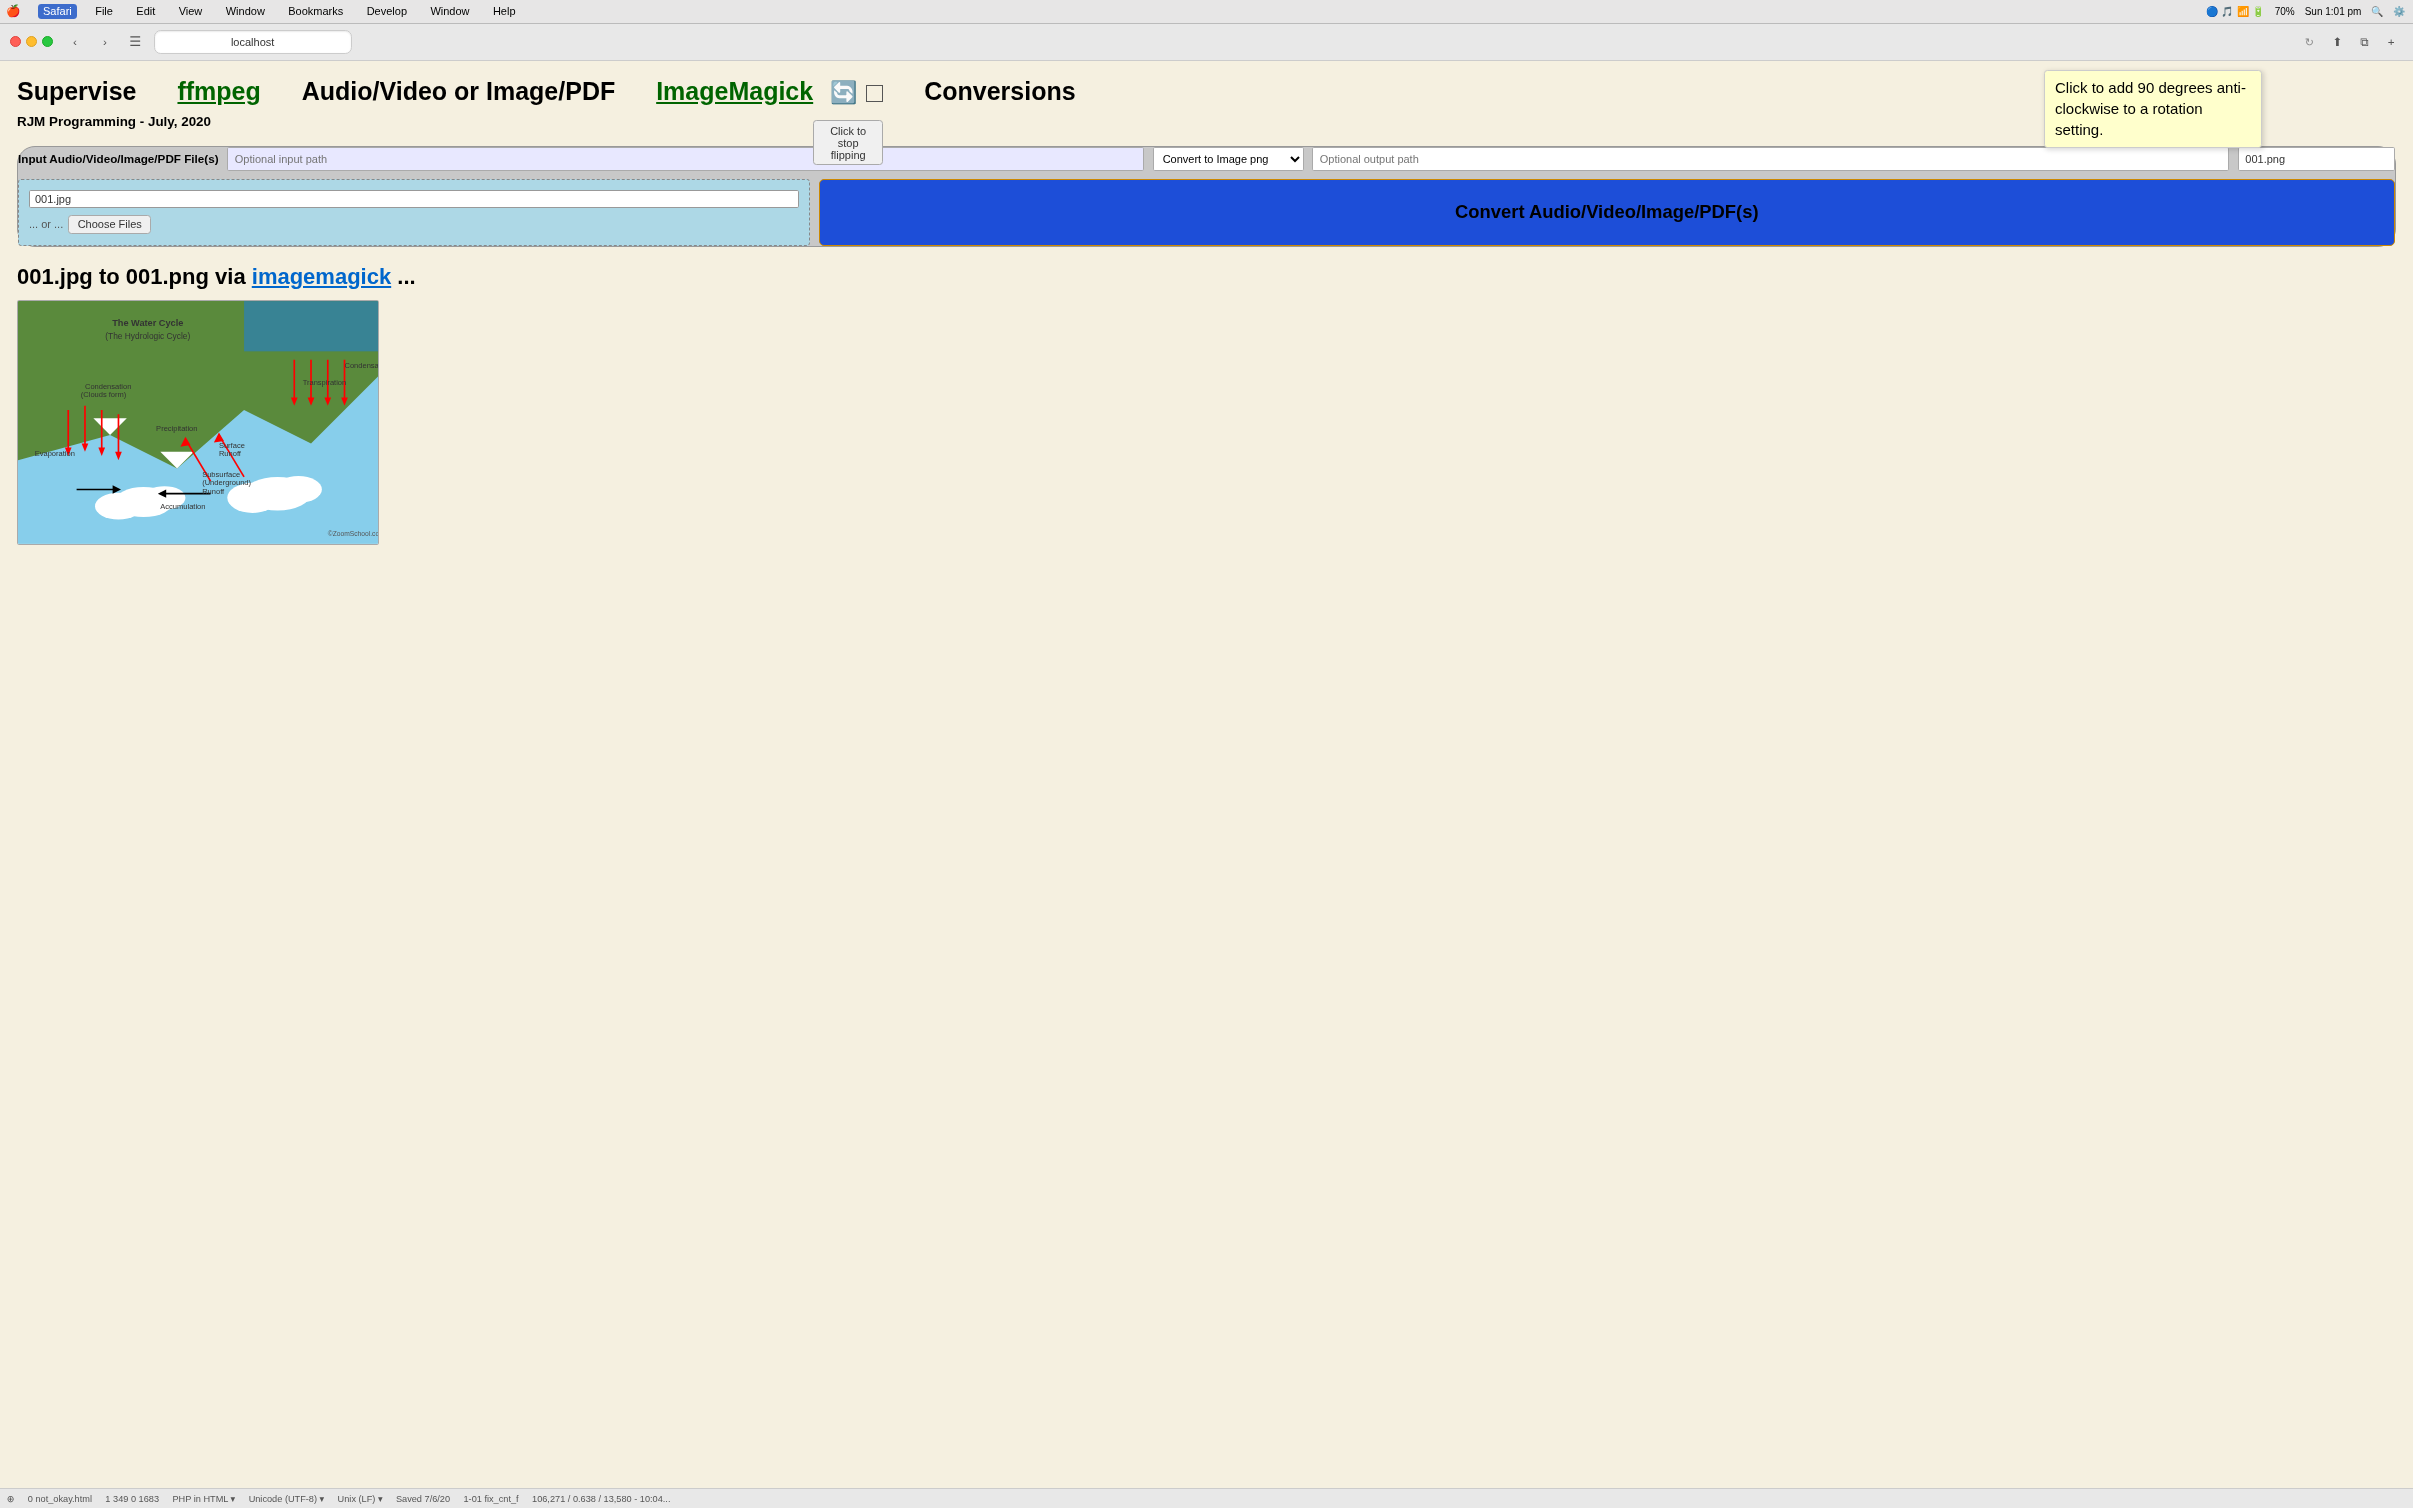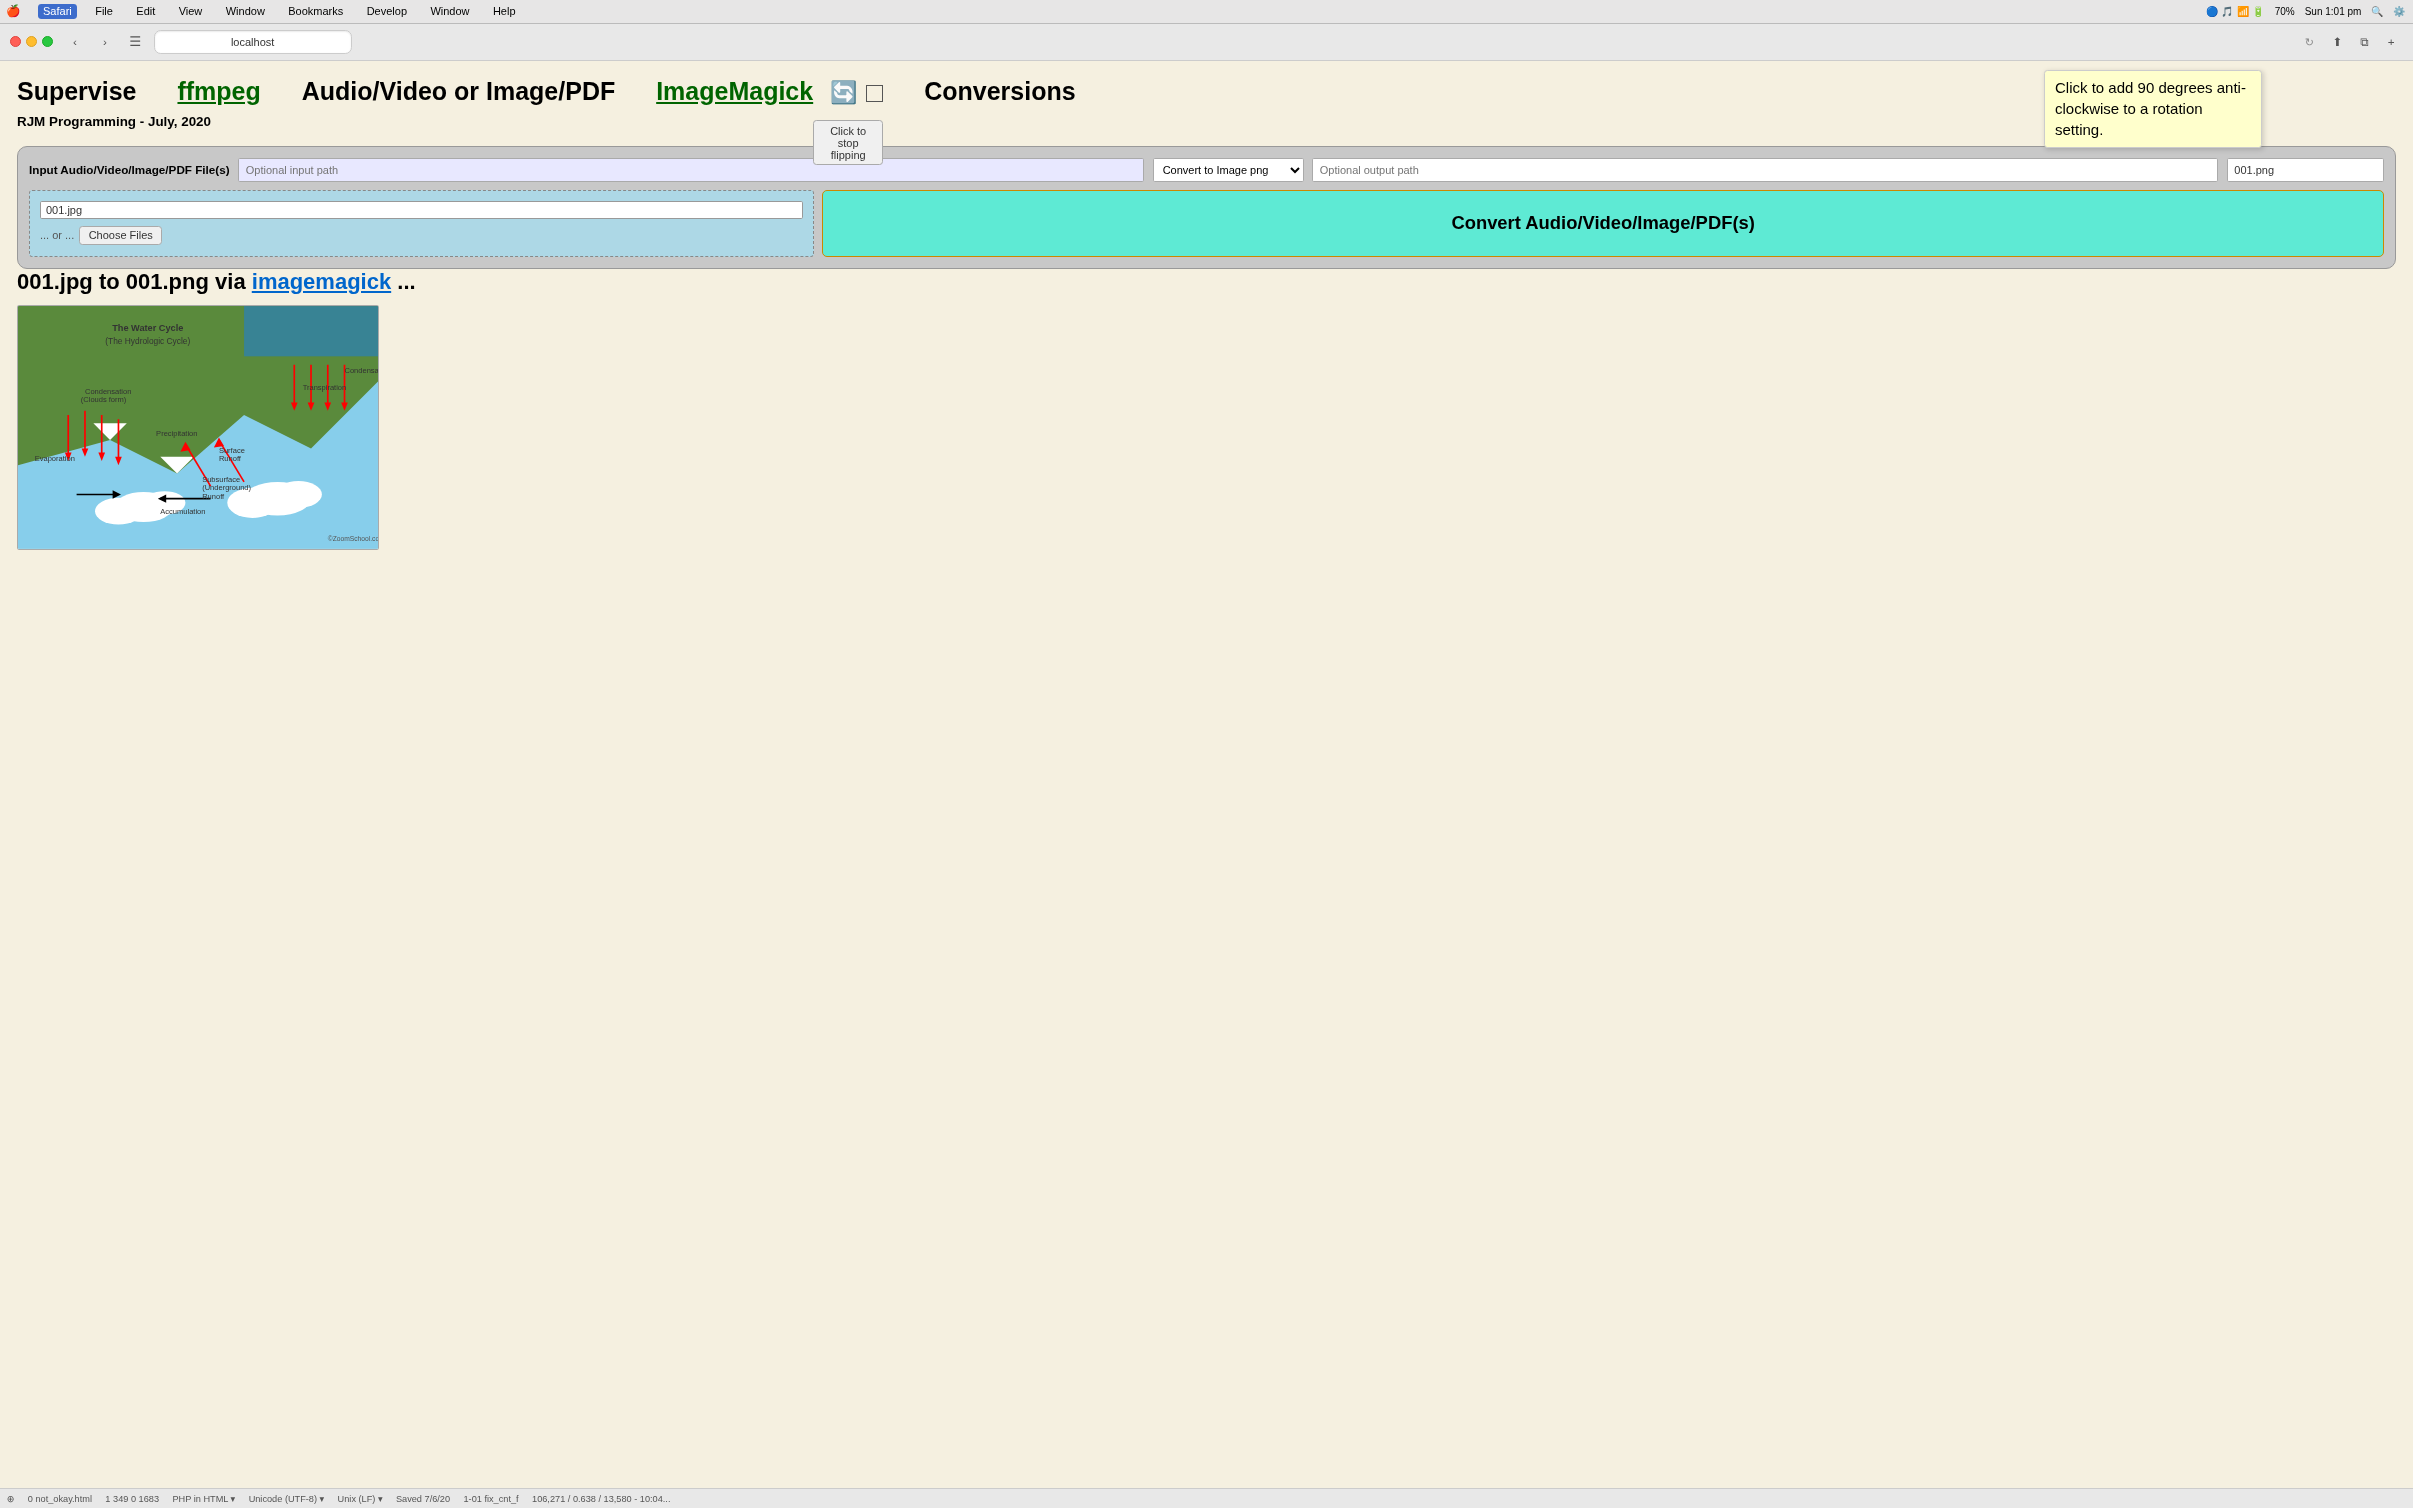--- a/index.html
+++ b/index.html
@@ -223,22 +223,23 @@
       font-size: 13.4px;
       font-weight: bold;
       color: #000;
       margin-bottom: 17px;
     }
 
     
     .conversion-panel {
       background: #c8c8c8;
       border: 1.7px solid #999;
-      border-radius: 10px;
-      padding: 11px;
+      border-radius: 18px;
+      padding: 0;
+      margin-bottom: 17px;
     }
 
     .panel-row {
       display: flex;
       align-items: center;
       gap: 8.4px;
       margin-bottom: 8.4px;
     }
 
     .input-label {
@@ -335,21 +336,21 @@
       padding: 2.5px 8.4px;
       background: #f0f0f0;
       border: 0.8px solid #aaa;
       border-radius: 3.4px;
       font-size: 11px;
       cursor: pointer;
       color: #333;
     }
 
     .convert-btn {
-      background: #5eead4;
+      background: #1d4ed8;
       border: 1.7px solid #cc8800;
       border-radius: 5px;
       color: #000;
       font-size: 18.4px;
       font-weight: bold;
       cursor: pointer;
       flex: 2;
       padding: 8.4px 17px;
       text-align: center;
       display: flex;

